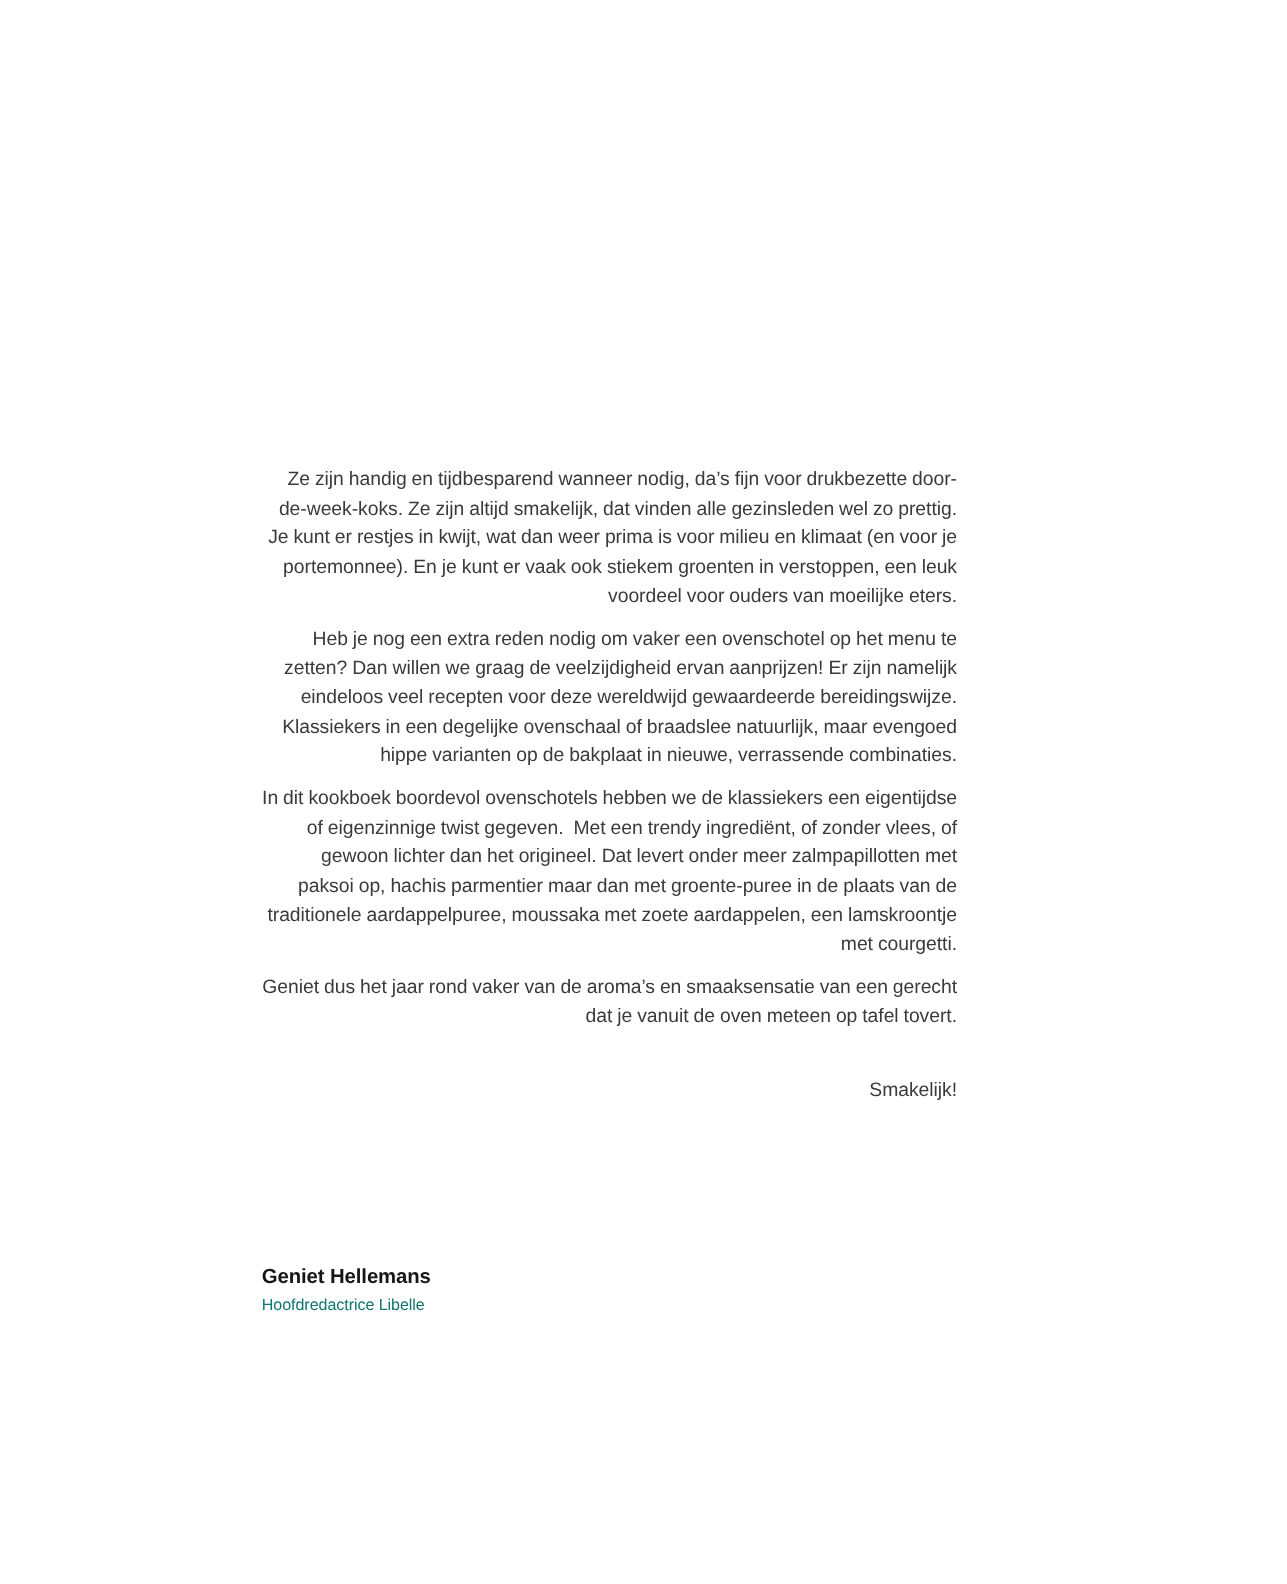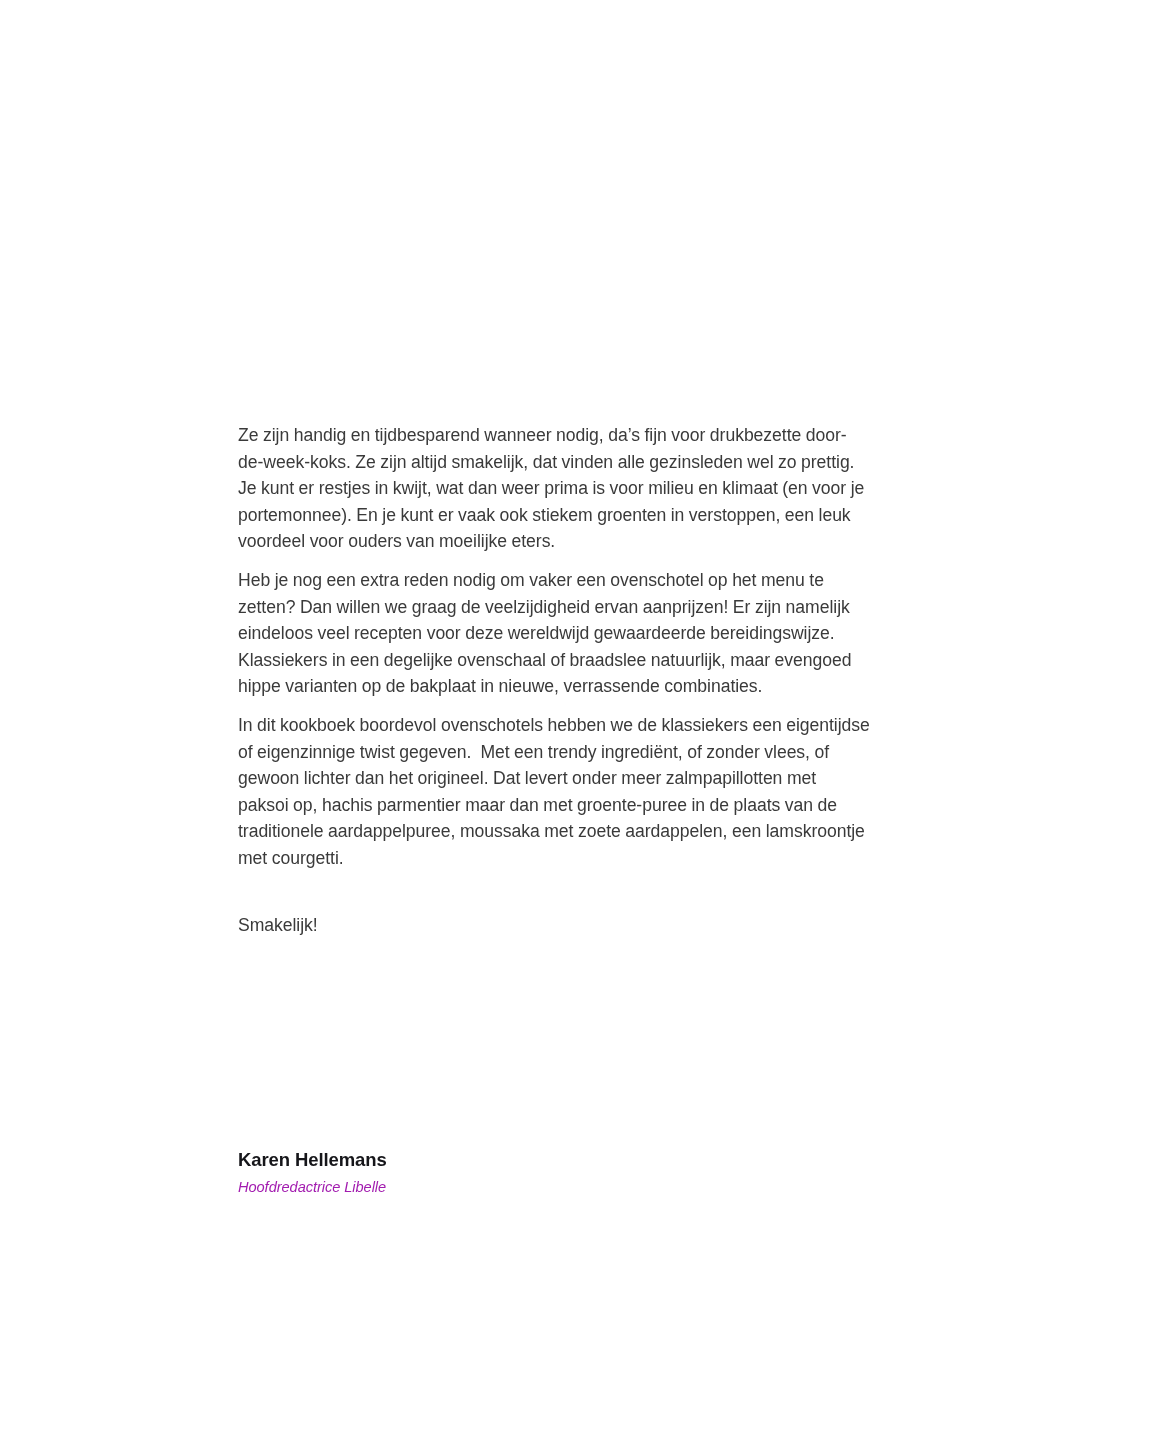--- a/index.html
+++ b/index.html
@@ -29,21 +29,21 @@
 
   .body-paragraph {
     margin: 0 0 12px 0;
     font-family: "Liberation Sans", "DejaVu Sans", sans-serif;
     font-size: 17.6px;
     line-height: 26.6px;
     font-weight: 300;
     color: #3a3a3a;
     letter-spacing: -0.05px;
     word-spacing: -0.3px;
-    text-align: left;
+    text-align: right;
     white-space: pre-wrap;
   }
 
   .body-paragraph:last-of-type {
     margin-bottom: 0;
     margin-top: 40px;
   }
 
   .signature-block {
     position: absolute;
@@ -61,35 +61,35 @@
     color: #16161a;
     letter-spacing: -0.1px;
   }
 
   .signature-role {
     margin: 5px 0 11px 0;
     font-family: "Liberation Sans", "DejaVu Sans", sans-serif;
     font-size: 14.6px;
     line-height: 20px;
     font-weight: 300;
-    color: #a21caf;
+    color: #0f766e;
     letter-spacing: -0.05px;
-    font-style: italic;
   }
 </style>
 </head>
 <body>
 
 <div class="page">
 
   <div class="text-column">
     <p class="body-paragraph">Ze zijn handig en tijdbesparend wanneer nodig, da’s fijn voor drukbezette door-de-week-koks. Ze zijn altijd smakelijk, dat vinden alle gezinsleden wel zo prettig. Je kunt er restjes in kwijt, wat dan weer prima is voor milieu en klimaat (en voor je portemonnee). En je kunt er vaak ook stiekem groenten in verstoppen, een leuk voordeel voor ouders van moeilijke eters.</p>
     <p class="body-paragraph">Heb je nog een extra reden nodig om vaker een ovenschotel op het menu te zetten? Dan willen we graag de veelzijdigheid ervan aanprijzen! Er zijn namelijk eindeloos veel recepten voor deze wereldwijd gewaardeerde bereidingswijze. Klassiekers in een degelijke ovenschaal of braadslee natuurlijk, maar evengoed hippe varianten op de bakplaat in nieuwe, verrassende combinaties.</p>
     <p class="body-paragraph">In dit kookboek boordevol ovenschotels hebben we de klassiekers een eigentijdse of eigenzinnige twist gegeven.  Met een trendy ingrediënt, of zonder vlees, of gewoon lichter dan het origineel. Dat levert onder meer zalmpapillotten met paksoi op, hachis parmentier maar dan met groente-puree in de plaats van de traditionele aardappelpuree, moussaka met zoete aardappelen, een lamskroontje met courgetti.</p>
+    <p class="body-paragraph">Geniet dus het jaar rond vaker van de aroma’s en smaaksensatie van een gerecht dat je vanuit de oven meteen op tafel tovert.</p>
     <p class="body-paragraph">Smakelijk!</p>
   </div>
 
   <div class="signature-block">
-    <p class="signature-name">Karen Hellemans</p>
+    <p class="signature-name">Geniet Hellemans</p>
     <p class="signature-role">Hoofdredactrice Libelle</p>
   </div>
 
 </div>
 
 </body></html>

